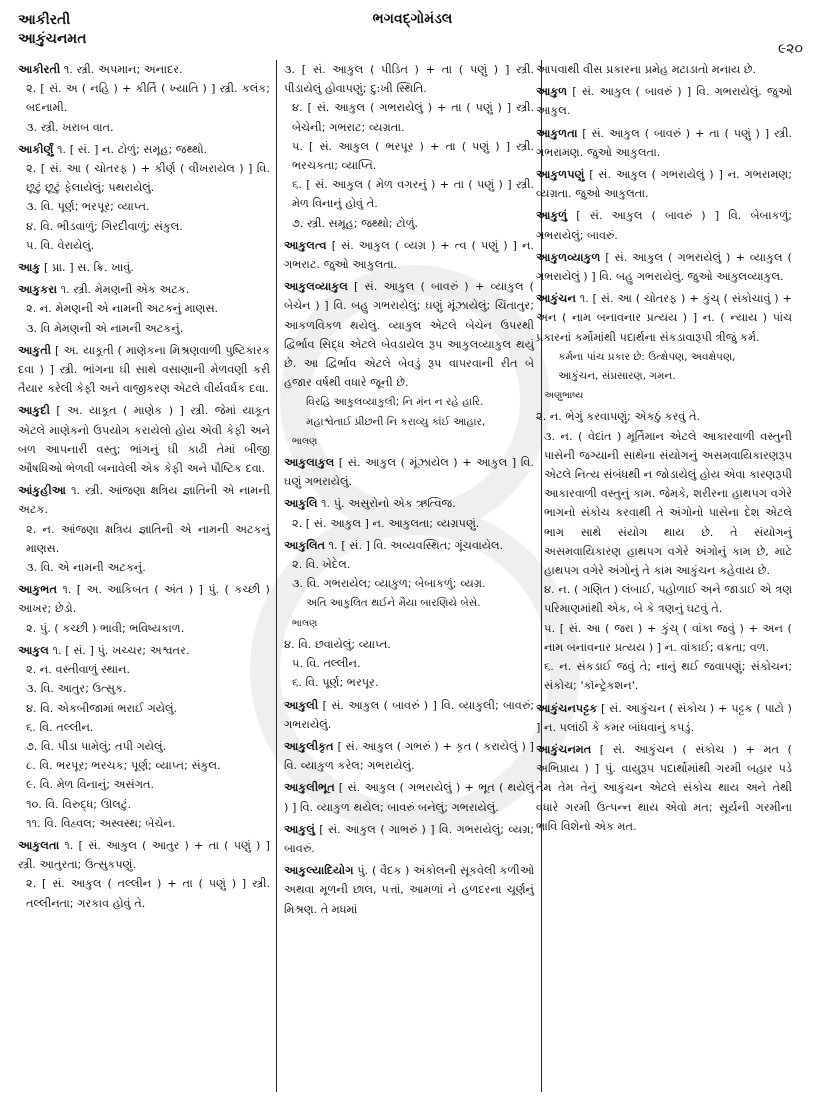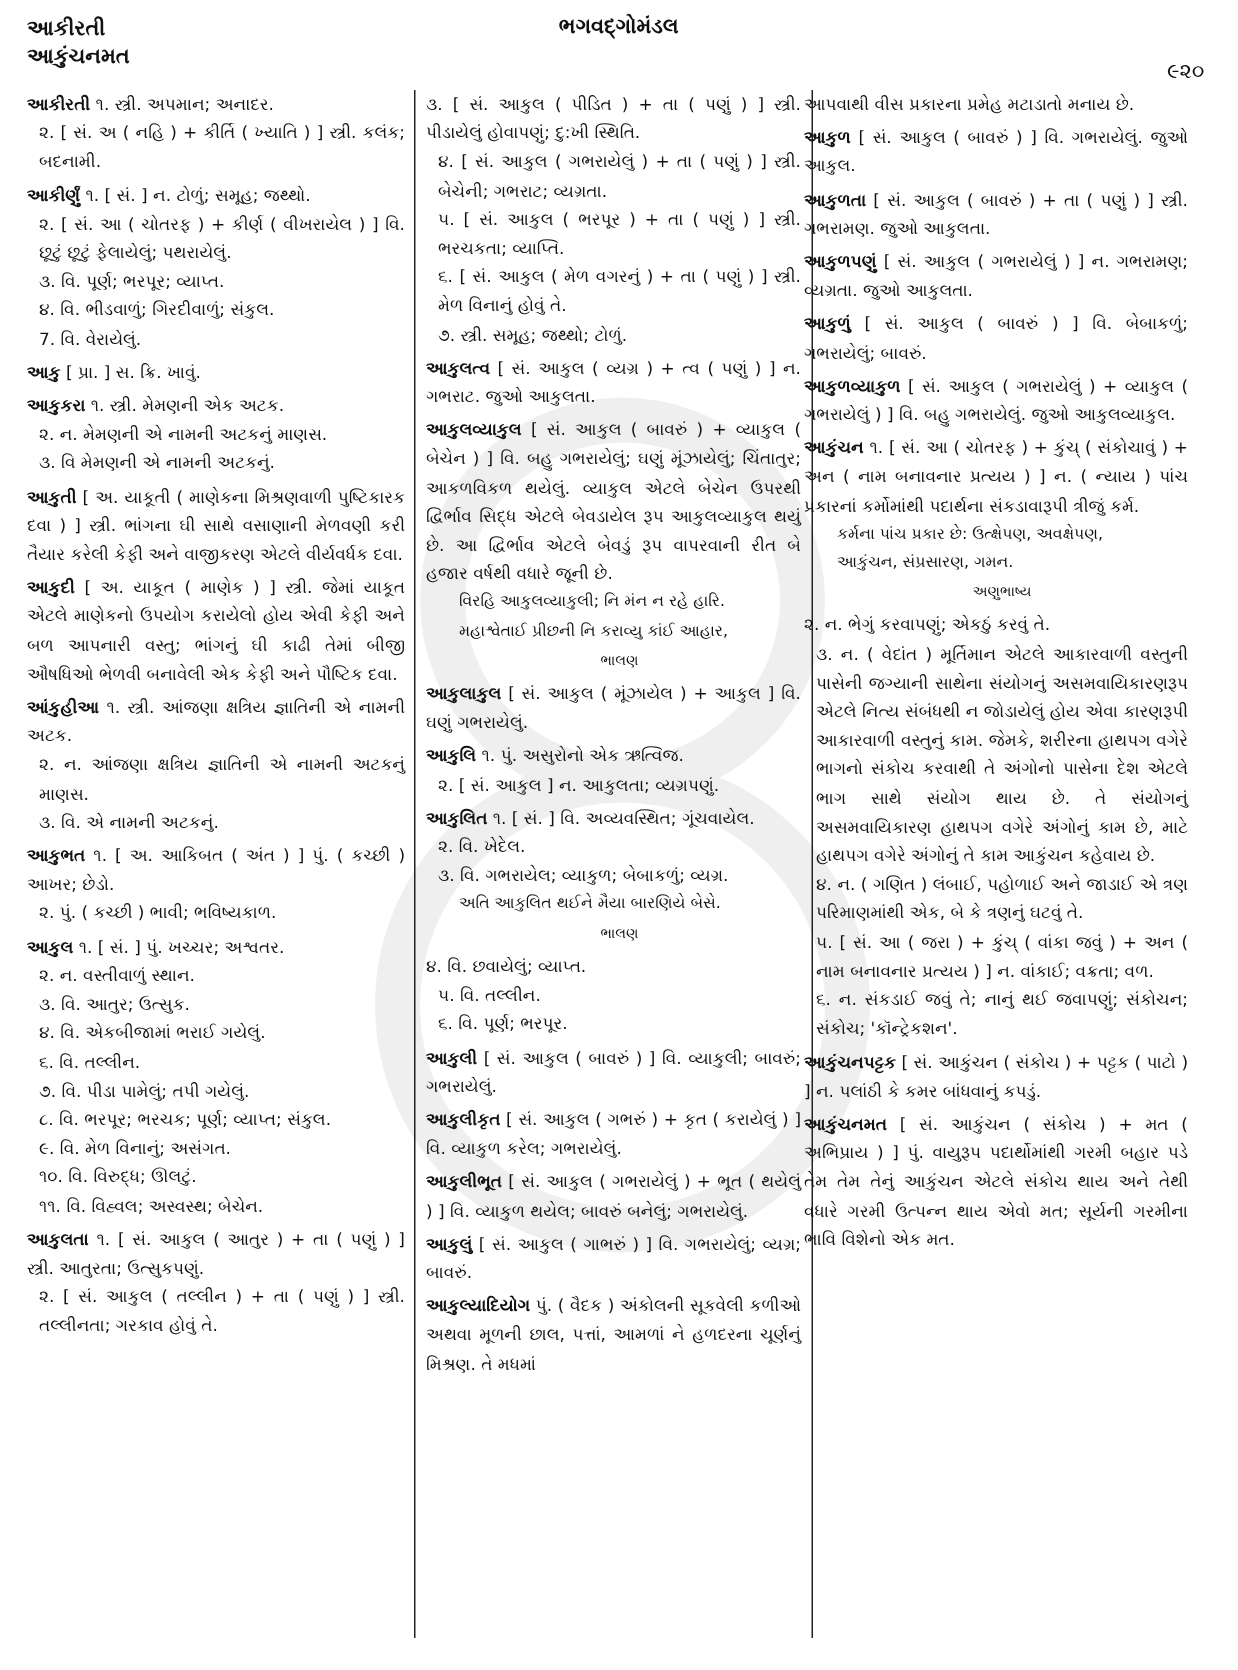--- a/index.html
+++ b/index.html
@@ -13,21 +13,21 @@
   .col2{left:284px;width:250px;}
   .col3{left:536px;width:256px;}
   .rule{position:absolute;width:1px;background:#222;top:60px;height:1032px;}
   .rule1{left:276px;}
   .rule2{left:541px;}
   .entry{margin:0 0 3px 0;text-align:justify;}
   .entry p{margin:0;padding-left:8px;}
   .entry p.first{padding-left:0;}
   .hw{font-weight:bold;}
   .quote{font-size:10.5px;padding-left:22px !important;}
-  .src{text-align:center;font-size:9.5px;}
+  .src{text-align:left;font-size:9.5px;}
 </style>
 </head>
 <body>
 
 <svg class="watermark" viewBox="0 0 330 600">
   <circle cx="165" cy="150" r="120" fill="none" stroke="#000" stroke-width="30"></circle>
   <circle cx="165" cy="420" r="150" fill="none" stroke="#000" stroke-width="30"></circle>
 </svg>
 
 <div class="hdr-left">
@@ -37,27 +37,28 @@
 <div class="hdr-center">ભગવદ્ગોમંડલ</div>
 <div class="hdr-right">૯૨૦</div>
 
 <div class="rule rule1"></div>
 <div class="rule rule2"></div>
 
 <div class="col col1">
     <div class="entry">
       <p class="first"><span class="hw">આકીરતી</span> <span>૧. સ્ત્રી. અપમાન; અનાદર.</span></p>
       <p><span>૨. [ સં. અ ( નહિ ) + કીર્તિ ( ખ્યાતિ ) ] સ્ત્રી. કલંક; બદનામી.</span></p>
+      <p><span>૩. સ્ત્રી. ખરાબ વાત.</span></p>
     </div>
     <div class="entry">
       <p class="first"><span class="hw">આકીર્ણું</span> <span>૧. [ સં. ] ન. ટોળું; સમૂહ; જથ્થો.</span></p>
       <p><span>૨. [ સં. આ ( ચોતરફ ) + કીર્ણ ( વીખરાયેલ ) ] વિ. છૂટું છૂટું ફેલાયેલું; પથરાયેલું.</span></p>
       <p><span>૩. વિ. પૂર્ણ; ભરપૂર; વ્યાપ્ત.</span></p>
       <p><span>૪. વિ. ભીડવાળું; ગિરદીવાળું; સંકુલ.</span></p>
-      <p><span>7. વિ. વેરાયેલું.</span></p>
+      <p><span>૫. વિ. વેરાયેલું.</span></p>
     </div>
     <div class="entry">
       <p class="first"><span class="hw">આકુ</span> <span>[ પ્રા. ] સ. ક્રિ. ખાવું.</span></p>
     </div>
     <div class="entry">
       <p class="first"><span class="hw">આકુકરા</span> <span>૧. સ્ત્રી. મેમણની એક અટક.</span></p>
       <p><span>૨. ન. મેમણની એ નામની અટકનું માણસ.</span></p>
       <p><span>૩. વિ મેમણની એ નામની અટકનું.</span></p>
     </div>
     <div class="entry">

